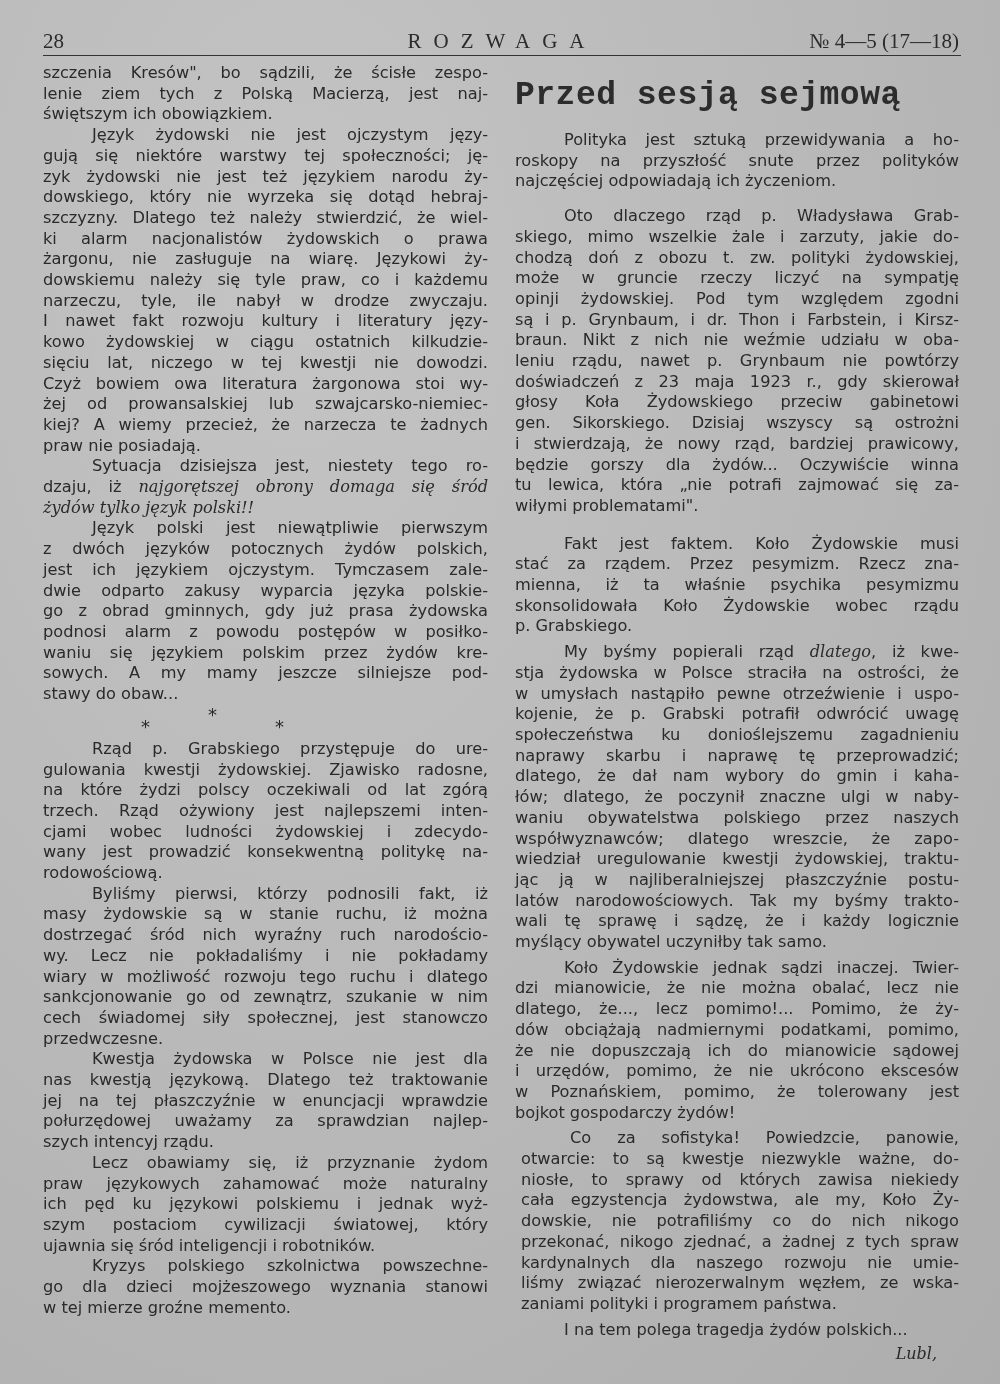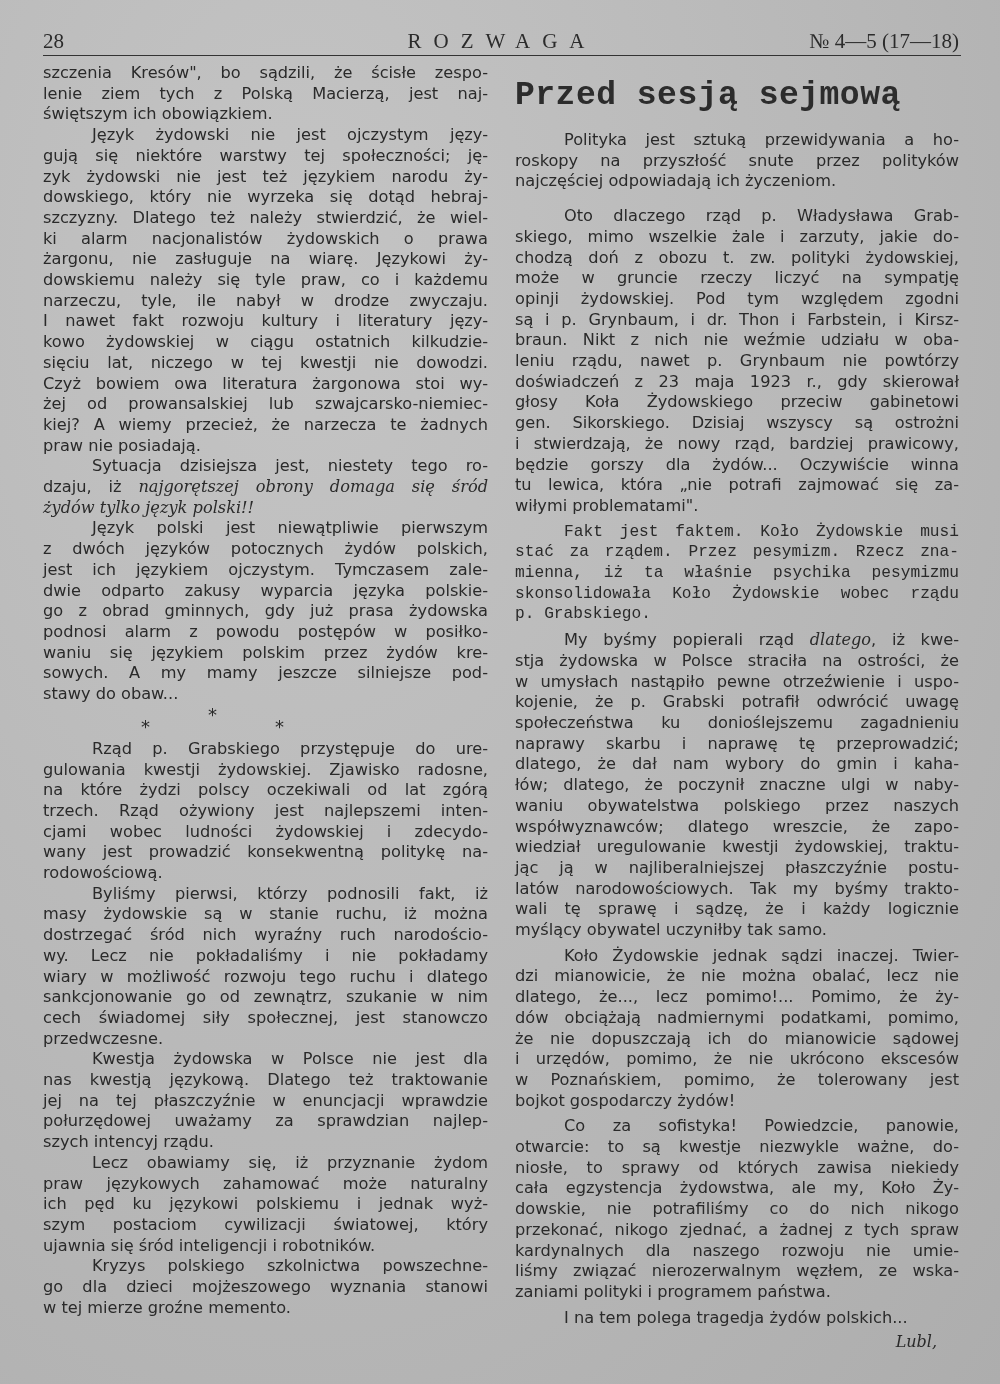--- a/index.html
+++ b/index.html
@@ -167,21 +167,21 @@
         <span class="line"><span>braun. Nikt z nich nie weźmie udziału w oba-</span></span>
         <span class="line"><span>leniu rządu, nawet p. Grynbaum nie powtórzy</span></span>
         <span class="line"><span>doświadczeń z 23 maja 1923 r., gdy skierował</span></span>
         <span class="line"><span>głosy Koła Żydowskiego przeciw gabinetowi</span></span>
         <span class="line"><span>gen. Sikorskiego. Dzisiaj wszyscy są ostrożni</span></span>
         <span class="line"><span>i stwierdzają, że nowy rząd, bardziej prawicowy,</span></span>
         <span class="line"><span>będzie gorszy dla żydów... Oczywiście winna</span></span>
         <span class="line"><span>tu lewica, która „nie potrafi zajmować się za-</span></span>
         <span class="line last"><span>wiłymi problematami".</span></span>
       </div>
-      <div class="para" style="margin-top: 5px; font-family: Liberation Mono, monospace;">
+      <div class="para" style="margin-top: 17px;">
         <span class="line indent"><span>Fakt jest faktem. Koło Żydowskie musi</span></span>
         <span class="line"><span>stać za rządem. Przez pesymizm. Rzecz zna-</span></span>
         <span class="line"><span>mienna, iż ta właśnie psychika pesymizmu</span></span>
         <span class="line"><span>skonsolidowała Koło Żydowskie wobec rządu</span></span>
         <span class="line last"><span>p. Grabskiego.</span></span>
       </div>
       <div class="para" style="margin-top: 5px;">
         <span class="line indent"><span>My byśmy popierali rząd </span><span class="it">dlatego</span><span>, iż kwe-</span></span>
         <span class="line"><span>stja żydowska w Polsce straciła na ostrości, że</span></span>
         <span class="line"><span>w umysłach nastąpiło pewne otrzeźwienie i uspo-</span></span>
@@ -201,21 +201,21 @@
       <div class="para" style="margin-top: 5px;">
         <span class="line indent"><span>Koło Żydowskie jednak sądzi inaczej. Twier-</span></span>
         <span class="line"><span>dzi mianowicie, że nie można obalać, lecz nie</span></span>
         <span class="line"><span>dlatego, że..., lecz pomimo!... Pomimo, że ży-</span></span>
         <span class="line"><span>dów obciążają nadmiernymi podatkami, pomimo,</span></span>
         <span class="line"><span>że nie dopuszczają ich do mianowicie sądowej</span></span>
         <span class="line"><span>i urzędów, pomimo, że nie ukrócono ekscesów</span></span>
         <span class="line"><span>w Poznańskiem, pomimo, że tolerowany jest</span></span>
         <span class="line last"><span>bojkot gospodarczy żydów!</span></span>
       </div>
-      <div class="para" style="margin-top: 5px;">
+      <div class="para" style="margin-top: 5px; margin-left: 6px;">
         <span class="line indent"><span>Co za sofistyka! Powiedzcie, panowie,</span></span>
         <span class="line"><span>otwarcie: to są kwestje niezwykle ważne, do-</span></span>
         <span class="line"><span>niosłe, to sprawy od których zawisa niekiedy</span></span>
         <span class="line"><span>cała egzystencja żydowstwa, ale my, Koło Ży-</span></span>
         <span class="line"><span>dowskie, nie potrafiliśmy co do nich nikogo</span></span>
         <span class="line"><span>przekonać, nikogo zjednać, a żadnej z tych spraw</span></span>
         <span class="line"><span>kardynalnych dla naszego rozwoju nie umie-</span></span>
         <span class="line"><span>liśmy związać nierozerwalnym węzłem, ze wska-</span></span>
         <span class="line last"><span>zaniami polityki i programem państwa.</span></span>
       </div>

